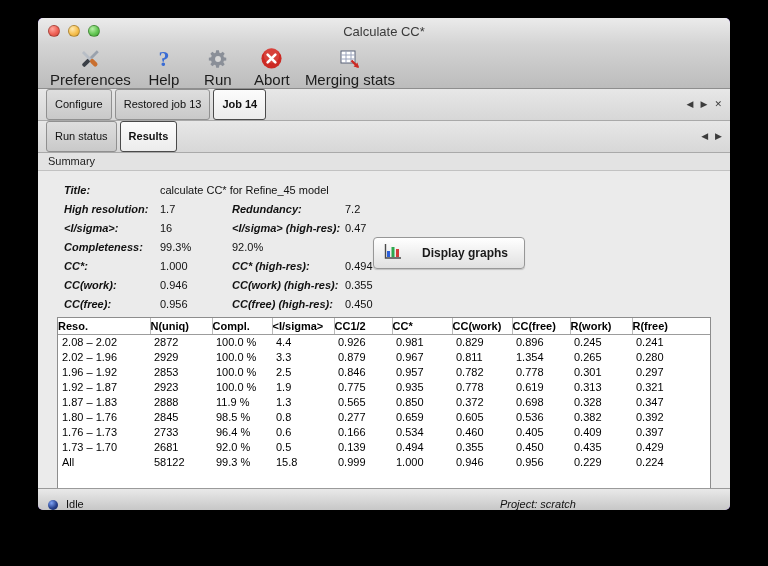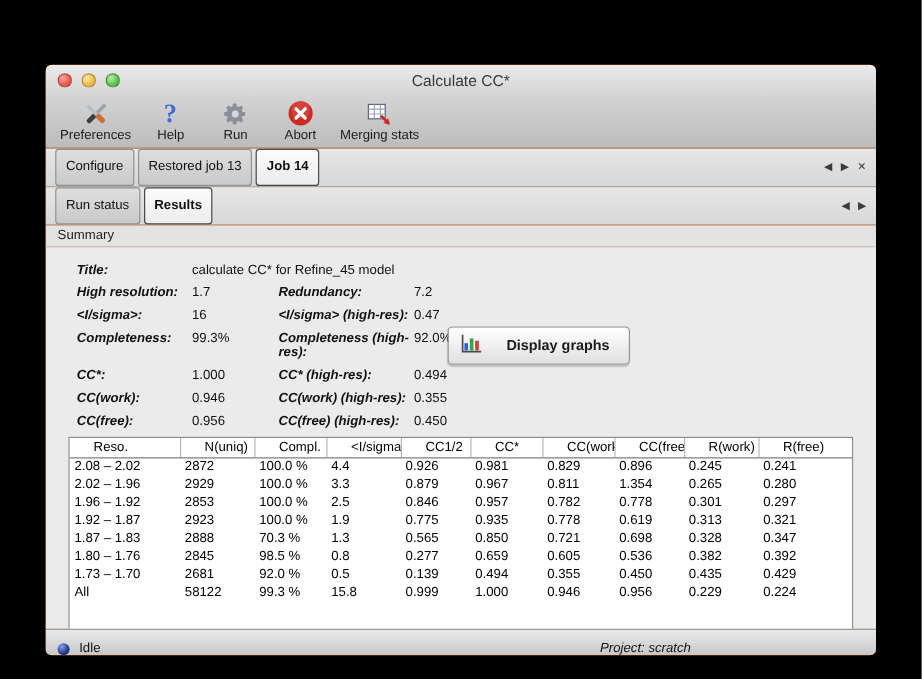--- a/index.html
+++ b/index.html
@@ -9,23 +9,23 @@
     background: #000;
     position: relative;
     font-family: "Liberation Sans", sans-serif;
     overflow: hidden;
   }
   .window {
     position: absolute; left: 38px; top: 18px;
     width: 692px; height: 492px;
     border-radius: 5px;
     overflow: hidden;
-    background: #f97316;
+    background: #8b5cf6;
     box-shadow: 0 14px 30px rgba(0,0,0,0.9);
-    display: flex; flex-direction: column; margin-top: 36px;
+    display: flex; flex-direction: column;
   }
   
   .titlebar {
     flex: 0 0 26px;
     background: linear-gradient(#ebebeb, #d4d4d4);
     position: relative;
     display: flex; align-items: center; justify-content: center;
   }
   .window-title { font-size: 13px; color: #3a3a3a; }
   .traffic { position: absolute; left: 10px; top: 7px; display: flex; gap: 8px; }
@@ -39,21 +39,21 @@
     background: linear-gradient(#d4d4d4, #bcbcbc);
     border-bottom: 1px solid #8e8e8e;
     display: flex; align-items: flex-start;
     padding: 2px 10px 0 12px; gap: 12px;
   }
   .toolbtn {
     display: flex; flex-direction: column; align-items: center;
     min-width: 42px; cursor: default;
   }
   .toolbtn .icon { height: 25px; display: flex; align-items: center; justify-content: center; }
-  .toolbtn .tlabel { font-size: 11px; color: #1c1c1c; white-space: nowrap; }
+  .toolbtn .tlabel { font-size: 15px; color: #1c1c1c; white-space: nowrap; }
   
   .tabbar {
     flex: 0 0 19px;
     background: linear-gradient(#e7e7e7, #d7d7d7);
     border-bottom: 1px solid #a9a9a9;
     display: flex; align-items: center;
     padding: 0 8px;
   }
   .tab {
     font-size: 11px; line-height: 13px;
@@ -113,22 +113,22 @@
   
   .table-wrap {
     margin-top: 6px;
     height: 181px;
     border: 1px solid #8d8d8d;
     background: #fff;
     overflow: hidden;
   }
   table { width: 100%; border-collapse: collapse; table-layout: fixed; font-size: 11px; color: #000; }
   th {
-    font-weight: normal; text-align: left;
-    padding: 1px 20px; height: 16px;
+    font-weight: bold; text-align: left;
+    padding: 1px 0; height: 16px;
     border-right: 1px solid #b9b9b9;
     border-bottom: 1px solid #9c9c9c;
     white-space: nowrap; overflow: hidden;
   }
   th:last-child { border-right: none; }
   td { padding: 1px 4px; height: 15px; white-space: nowrap; overflow: hidden; }
   
   .statusbar {
     flex: 0 0 22px;
     background: linear-gradient(#e9e9e9, #c7c7c7);
@@ -255,21 +255,20 @@
           </div>
           <div class="sumrow">
             <span class="lab">&lt;I/sigma&gt;:</span>
             <span class="val">16</span>
             <span class="lab">&lt;I/sigma&gt; (high-res):</span>
             <span class="val">0.47</span>
           </div>
           <div class="sumrow">
             <span class="lab">Completeness:</span>
             <span class="val">99.3%</span>
-            <span class="lab">Completeness (high-res):</span>
             <span class="val">92.0%</span>
           </div>
           <div class="sumrow">
             <span class="lab">CC*:</span>
             <span class="val">1.000</span>
             <span class="lab">CC* (high-res):</span>
             <span class="val">0.494</span>
           </div>
           <div class="sumrow">
             <span class="lab">CC(work):</span>
@@ -373,42 +372,54 @@
               <td>0.775</td>
               <td>0.935</td>
               <td>0.778</td>
               <td>0.619</td>
               <td>0.313</td>
               <td>0.321</td>
             </tr>
             <tr>
               <td>1.87 – 1.83</td>
               <td>2888</td>
-              <td>70.3 %</td>
+              <td>11.9 %</td>
               <td>1.3</td>
               <td>0.565</td>
               <td>0.850</td>
-              <td>0.721</td>
+              <td>0.372</td>
               <td>0.698</td>
               <td>0.328</td>
               <td>0.347</td>
             </tr>
             <tr>
               <td>1.80 – 1.76</td>
               <td>2845</td>
               <td>98.5 %</td>
               <td>0.8</td>
               <td>0.277</td>
               <td>0.659</td>
               <td>0.605</td>
               <td>0.536</td>
               <td>0.382</td>
               <td>0.392</td>
             </tr>
             <tr>
+              <td>1.76 – 1.73</td>
+              <td>2733</td>
+              <td>96.4 %</td>
+              <td>0.6</td>
+              <td>0.166</td>
+              <td>0.534</td>
+              <td>0.460</td>
+              <td>0.405</td>
+              <td>0.409</td>
+              <td>0.397</td>
+            </tr>
+            <tr>
               <td>1.73 – 1.70</td>
               <td>2681</td>
               <td>92.0 %</td>
               <td>0.5</td>
               <td>0.139</td>
               <td>0.494</td>
               <td>0.355</td>
               <td>0.450</td>
               <td>0.435</td>
               <td>0.429</td>

